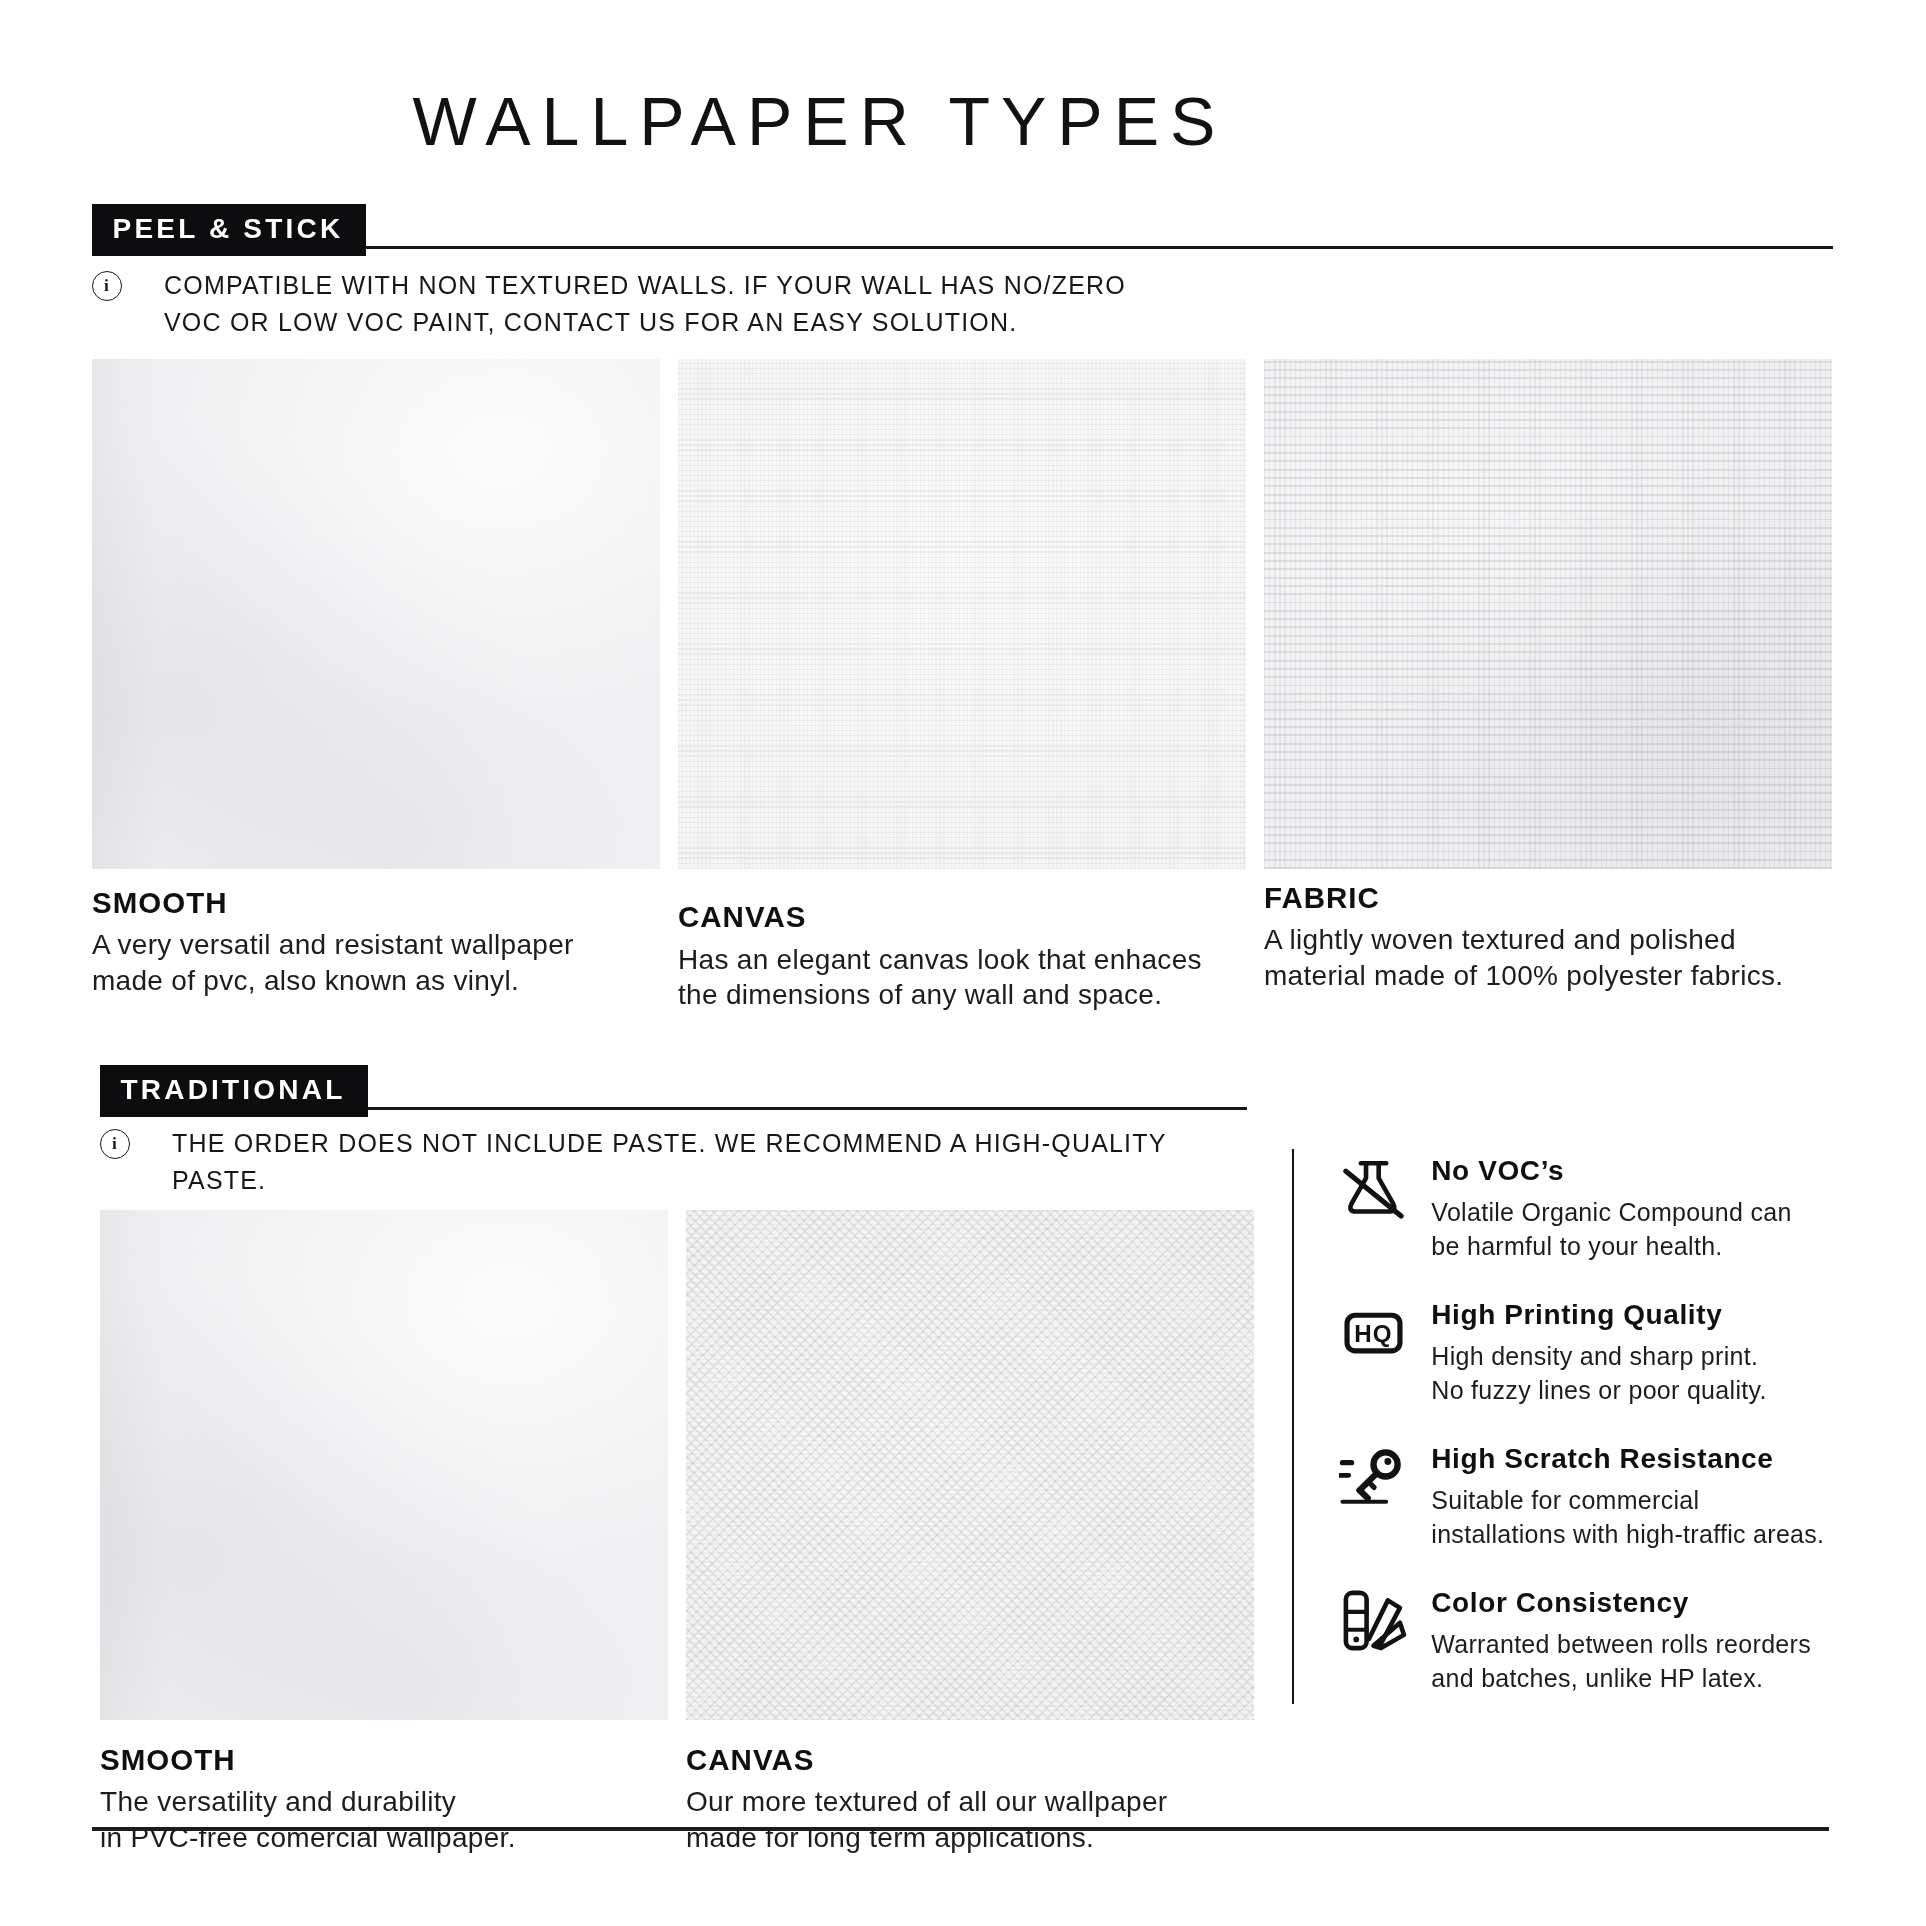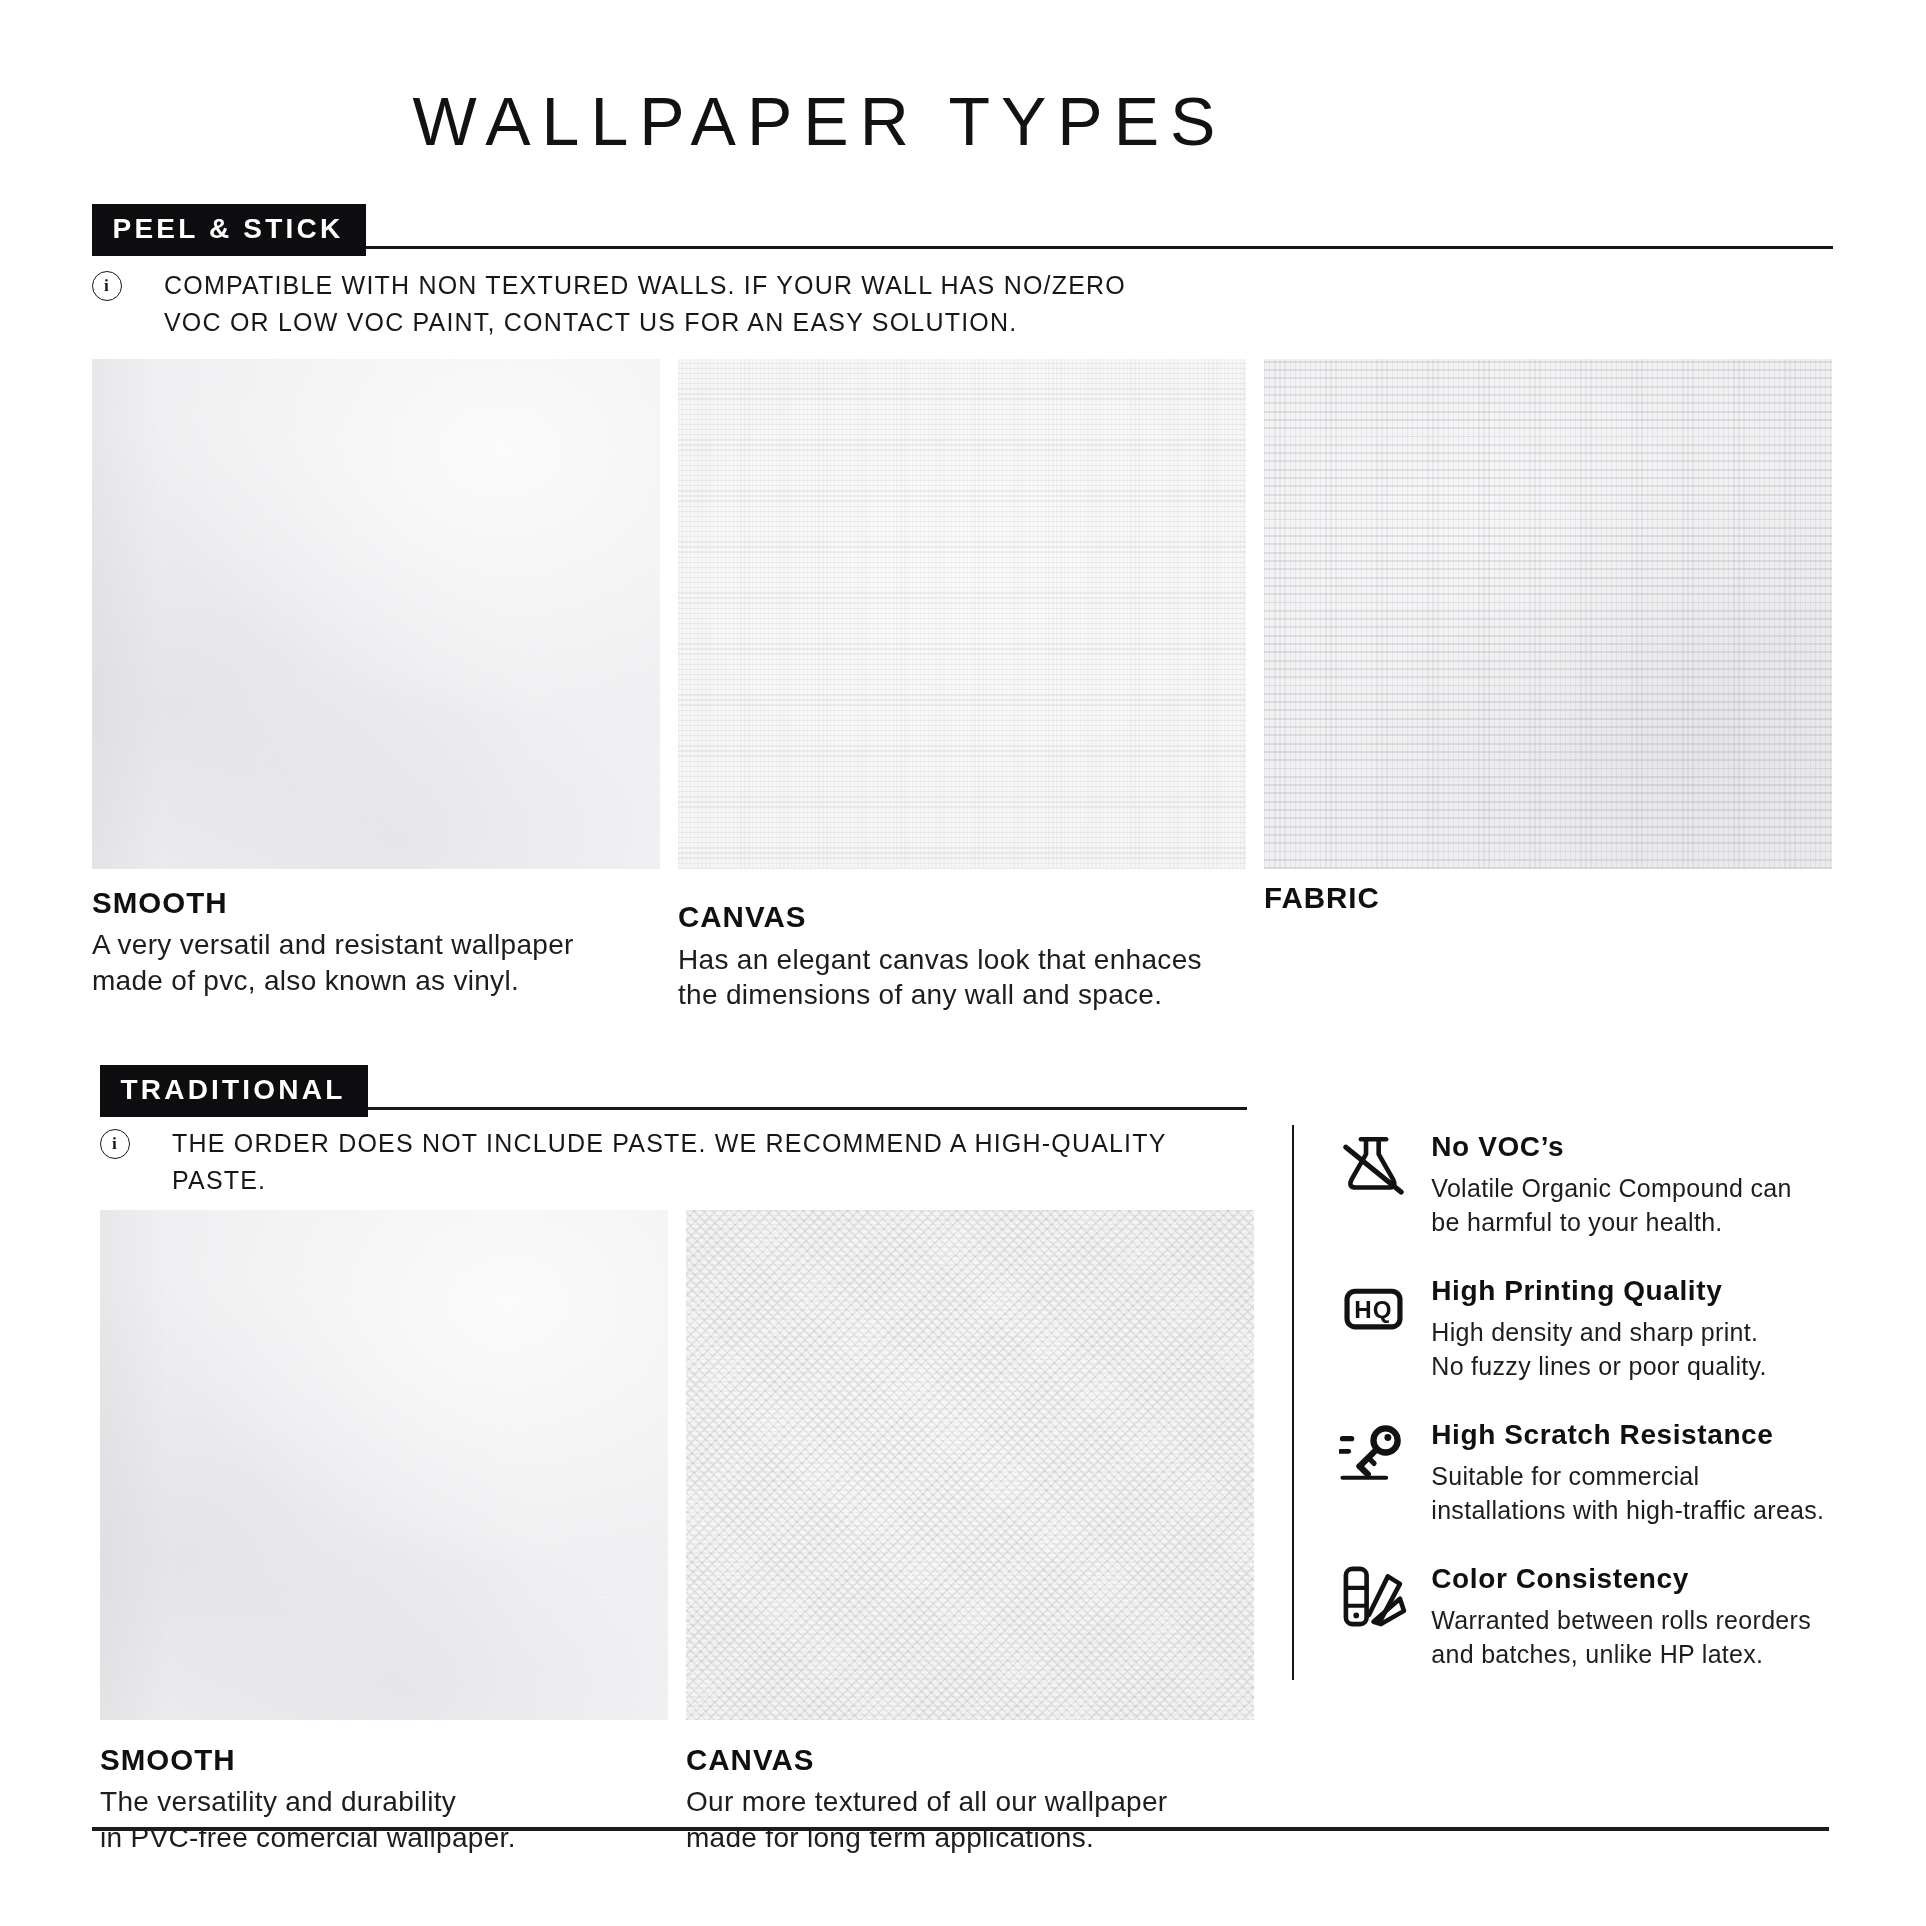--- a/index.html
+++ b/index.html
@@ -59,21 +59,21 @@
     repeating-linear-gradient(45deg,rgba(98,98,110,0.10) 0 1.9px,rgba(255,255,255,0) 1.9px 6.4px),
     repeating-linear-gradient(-45deg,rgba(98,98,110,0.10) 0 1.9px,rgba(255,255,255,0) 1.9px 7.7px),
     repeating-linear-gradient(0deg,rgba(98,98,110,0.06) 0 1.3px,rgba(255,255,255,0) 1.3px 4.5px),
     radial-gradient(706px 514px at 40% 45%,rgba(255,255,255,0.4),rgba(255,255,255,0) 65%);}
 
   
   .sidebar{position:absolute;left:1291px;top:1080px;width:565px;}
   .quality-box{box-sizing:border-box;width:539px;border-left:4.5px solid #0d0d0f;
                background:#ececee;padding:26px 23px 23px 37px;font-size:28px;
                line-height:1.45;letter-spacing:0.5px;color:#1b1b1e;white-space:pre-line;}
-  .features{margin-top:45px;margin-left:1.3px;border-left:2.6px solid #17171a;
+  .features{margin-top:69px;margin-left:1.3px;border-left:2.6px solid #17171a;
             padding:5.1px 0 9px 45px;display:flex;flex-direction:column;gap:35px;width:514px;}
   .feature{display:flex;gap:23px;align-items:flex-start;}
   .f-icon{flex:none;width:69px;height:69px;}
   .f-icon svg{width:69px;height:69px;display:block;}
   .f-body h4{margin:1.3px 0 7.7px 0;font-size:28px;font-weight:700;letter-spacing:0.6px;color:#101013;}
   .f-body p{margin:0;font-size:25px;line-height:1.36;letter-spacing:0.3px;color:#1d1d20;white-space:pre-line;}
 
   .bottom-rule{position:absolute;left:92px;top:1827px;width:1737px;height:3.9px;background:#1c1c1f;}
 
   .ic{stroke:#121214;fill:none;stroke-linecap:round;stroke-linejoin:round;}
@@ -110,20 +110,22 @@
         <figcaption class="cap-b">
           <h3>CANVAS</h3>
           <p>Has an elegant canvas look that enhaces
 the dimensions of any wall and space.</p>
         </figcaption>
       </figure>
       <figure class="swatch-fig">
         <div class="swatch tex-fabric"></div>
         <figcaption class="cap-c">
           <h3>FABRIC</h3>
+          <p>A lightly woven textured and polished
+material made of 100% polyester fabrics.</p>
         </figcaption>
       </figure>
     </div>
   </section>
 
   <section class="sec sec-trad">
     <div class="rule-row">
       <span class="sec-label">TRADITIONAL</span>
     </div>
     <div class="note">

